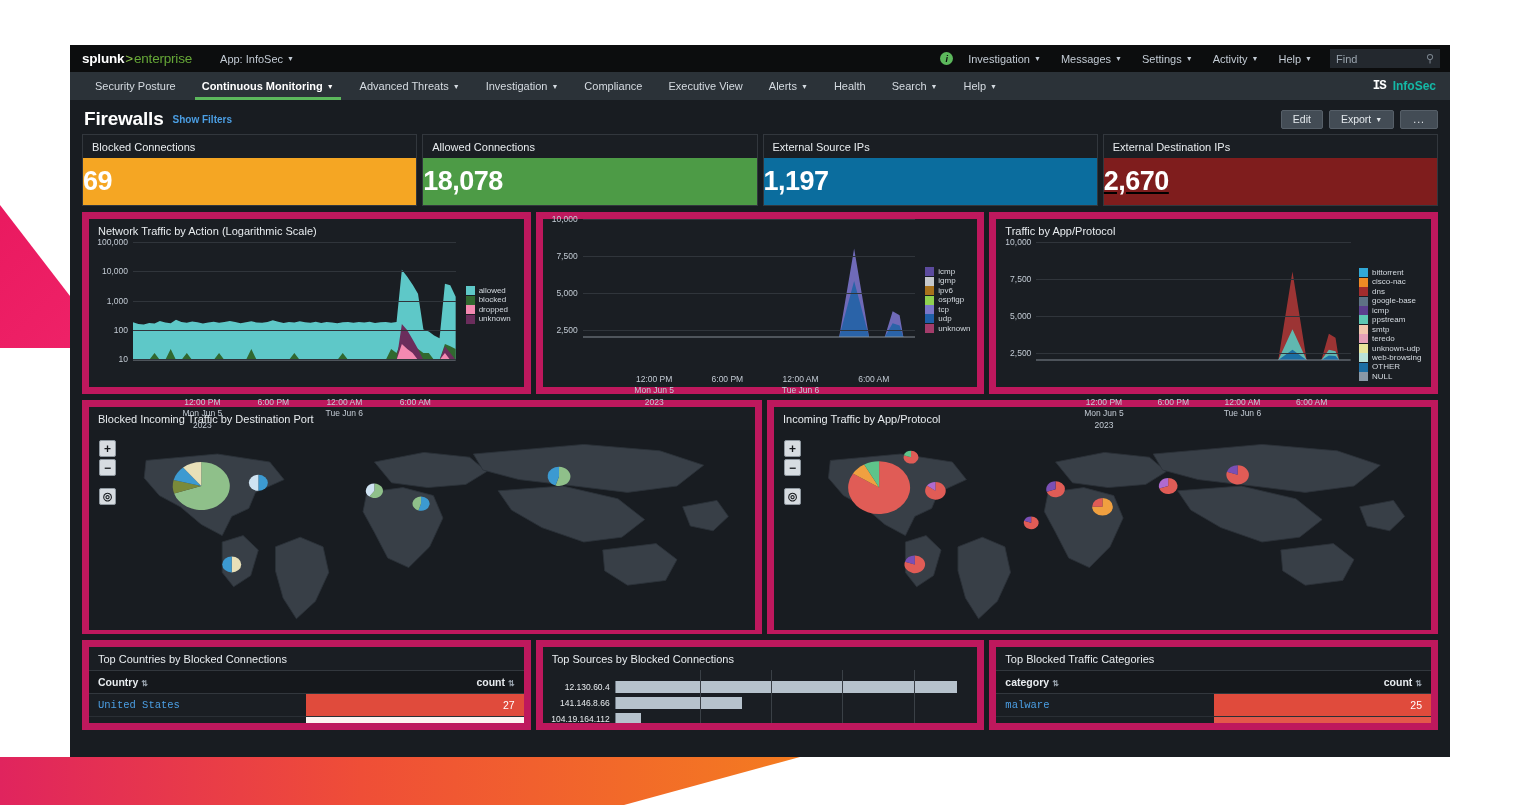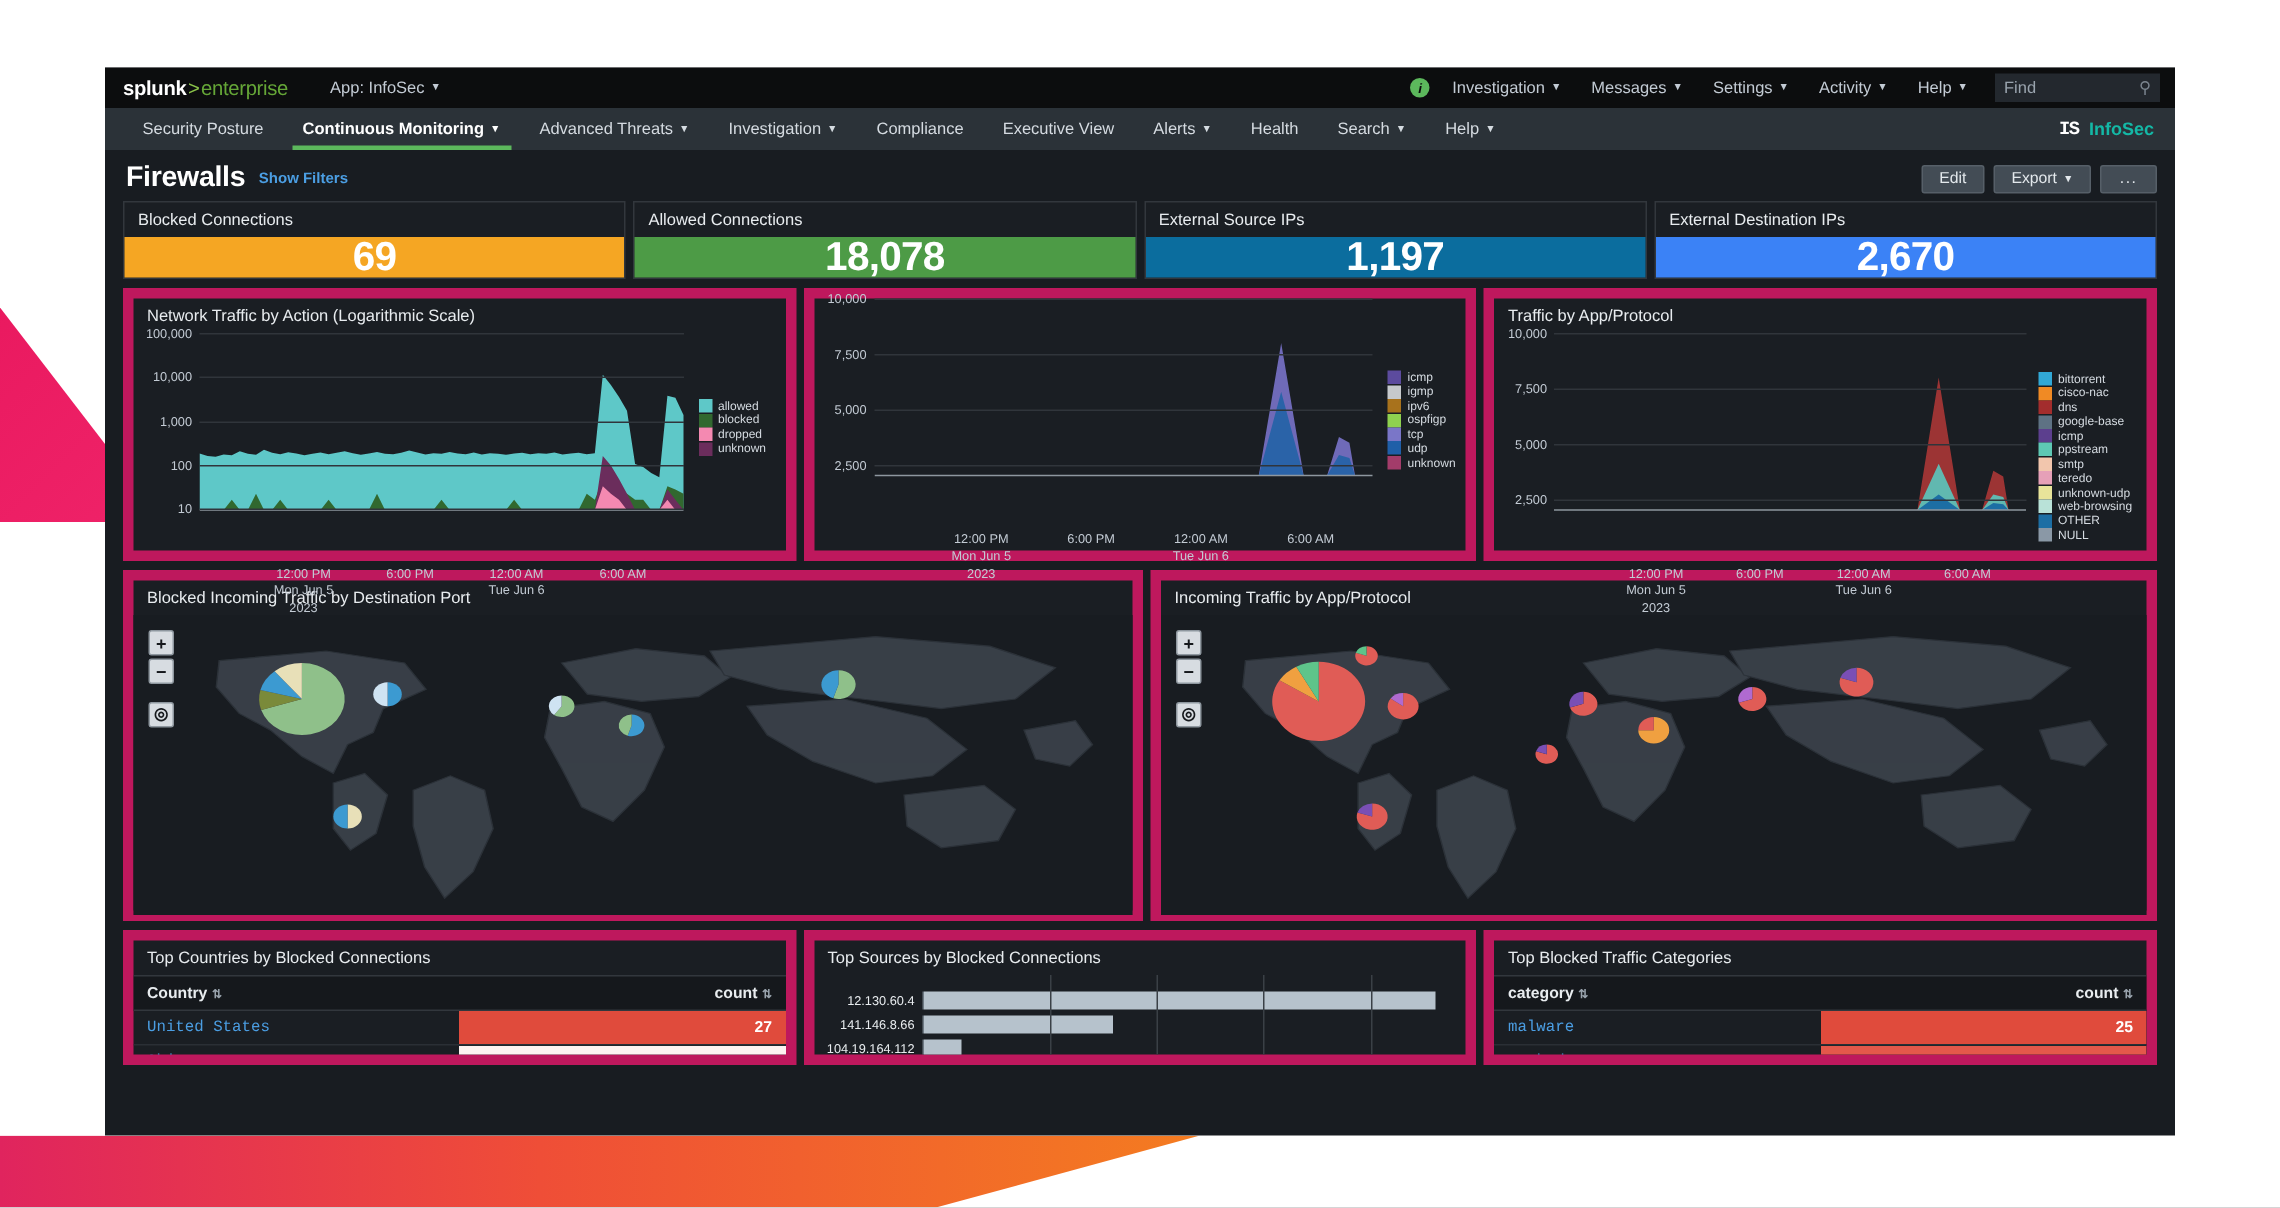--- a/index.html
+++ b/index.html
@@ -93,21 +93,21 @@
   
   .panel { background: #1a1e23; border: 7px solid #be185d; }
   .panel-title {
     font-size: 11px; color: #e8ecef; padding: 6px 9px 5px;
   }
 
   
   .kpi-row { display: flex; gap: 5px; padding: 0 12px; }
   .kpi { flex: 1; background: #1a1e23; border: 1px solid #32373d; }
   .kpi-body {
-    height: 27px; display: flex; align-items: center; justify-content: center;
+    height: 47px; display: flex; align-items: center; justify-content: flex-start;
   }
   .kpi-val { font-size: 27px; font-weight: 700; color: #fff; letter-spacing: -.5px; }
 
   
   .row { display: flex; gap: 5px; padding: 6px 12px 0; }
   .chart-panel { flex: 1; height: 182px; }
   .chart-area { position: relative; height: 150px; padding: 2px 8px 0 4px; }
   .yaxis-lbl {
     position: absolute; right: 100%; transform: translateY(-50%);
     font-size: 8.5px; color: #c3cbd4; white-space: nowrap; padding-right: 5px;
@@ -149,21 +149,21 @@
     border-bottom: 1px solid #32373d; cursor: pointer; white-space: nowrap;
   }
   th.num, td.num { text-align: right; }
   .sort { font-size: 8px; margin-left: 3px; color: #9aa4ae; }
   td {
     font-size: 10.5px; padding: 5px 9px; border-bottom: 1px solid #2a2f35;
     font-family: "Liberation Mono", monospace; white-space: nowrap;
     overflow: hidden; text-overflow: ellipsis;
   }
   td.link { color: #4b9ee3; }
-  td.num { font-family: "Liberation Sans", sans-serif; font-weight: 700; }
+  td.num { font-family: "Liberation Sans", sans-serif; font-weight: 400; }
 
   
   .bars { padding: 10px 8px 0 4px; position: relative; height: 66px; }
   .bar-row { display: flex; align-items: center; height: 14px; margin-bottom: 2px; }
   .bar-lbl {
     width: 68px; flex: none; text-align: right; padding-right: 5px;
     font-size: 8.5px; color: #e8ecef; white-space: nowrap;
   }
   .bar-track { flex: 1; position: relative; height: 12px; border-left: 1px solid #6f7a84; }
   .bar-fill { height: 12px; background: #b6c2cc; }
@@ -268,21 +268,21 @@
         </div>
       </div>
       <div class="kpi">
         <div class="panel-title">External Source IPs</div>
         <div class="kpi-body" id="kpi2" style="background: rgb(11, 109, 158);">
           <span class="kpi-val">1,197</span>
         </div>
       </div>
       <div class="kpi">
         <div class="panel-title">External Destination IPs</div>
-        <div class="kpi-body" id="kpi3" style="background: #3b82f6;">
+        <div class="kpi-body" id="kpi3" style="background: #7f1d1d; text-decoration: underline;">
           <span class="kpi-val">2,670</span>
         </div>
       </div>
     </div>
 
     <div class="row">
 
       <div class="panel chart-panel">
         <div class="panel-title">Network Traffic by Action (Logarithmic Scale)</div>
         <div class="chart-area" style="margin-left:44px;margin-right:68px;">

